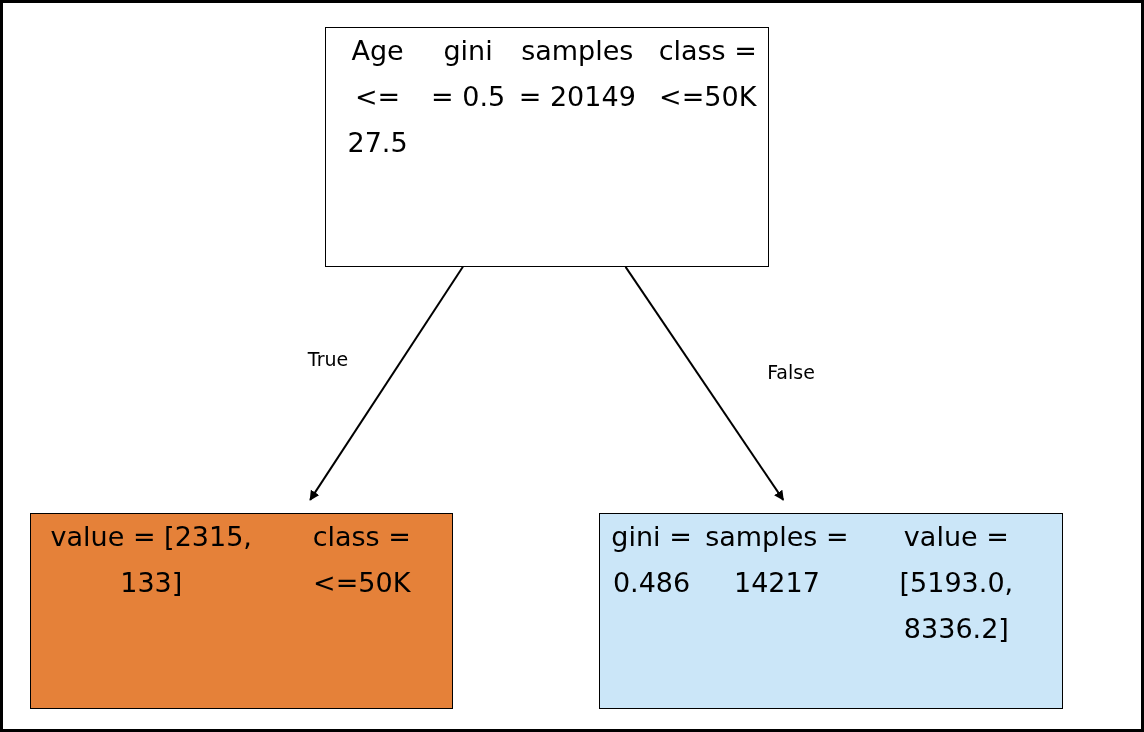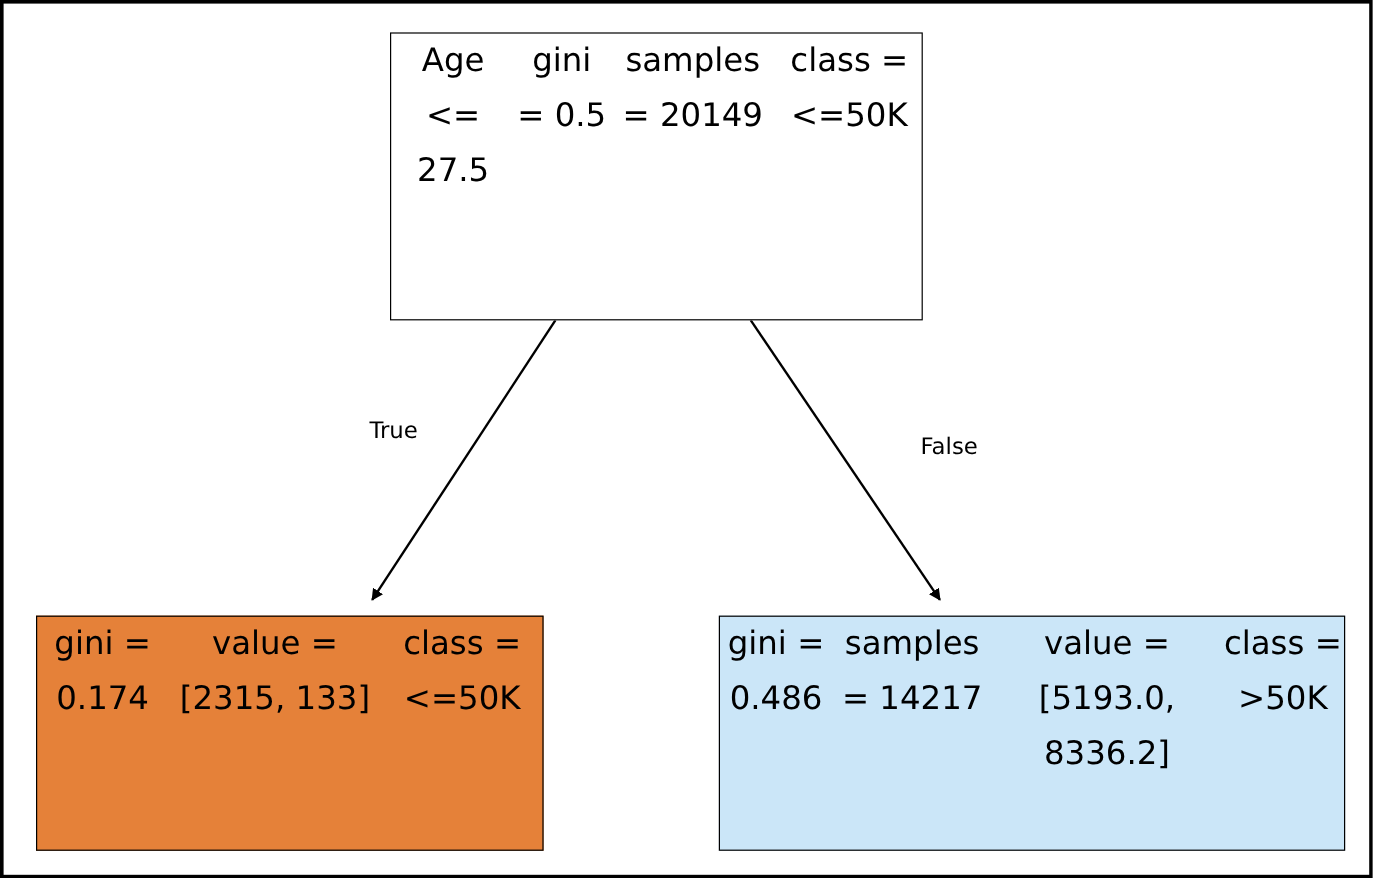--- a/index.html
+++ b/index.html
@@ -45,21 +45,21 @@
   }
   .node-left {
     left: 27px;
     top: 510px;
     width: 423px;
     height: 196px;
   }
   .node-right {
     left: 596px;
     top: 510px;
-    width: 522px;
+    width: 464px;
     height: 196px;
   }
   .edge-label {
     position: absolute;
     font-size: 19px;
     text-align: center;
     width: 120px;
   }
   .edge-label-true {
     left: 265px;
@@ -90,25 +90,23 @@
     <div>gini = 0.5</div>
     <div>samples = 20149</div>
     <div>class = &lt;=50K</div>
   </div>
 
   <div class="edge-label edge-label-true">True</div>
 
   <div class="edge-label edge-label-false">False</div>
 
   <div class="node node-left" style="background-color: rgb(229, 129, 57);">
-    <div>gini = 0.174</div>
     <div>value = [2315, 133]</div>
     <div>class = &lt;=50K</div>
   </div>
 
   <div class="node node-right" style="background-color: rgb(203, 230, 248);">
     <div>gini = 0.486</div>
     <div>samples = 14217</div>
     <div>value = [5193.0, 8336.2]</div>
-    <div>class = &gt;50K</div>
   </div>
 
 </div>
 
 </body></html>

